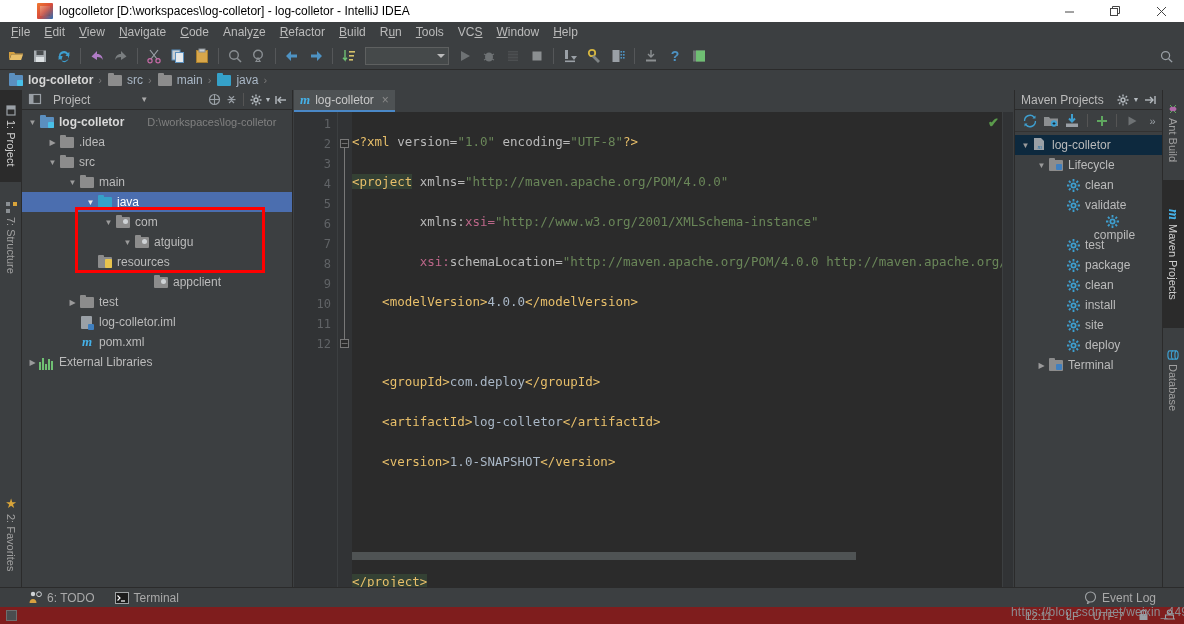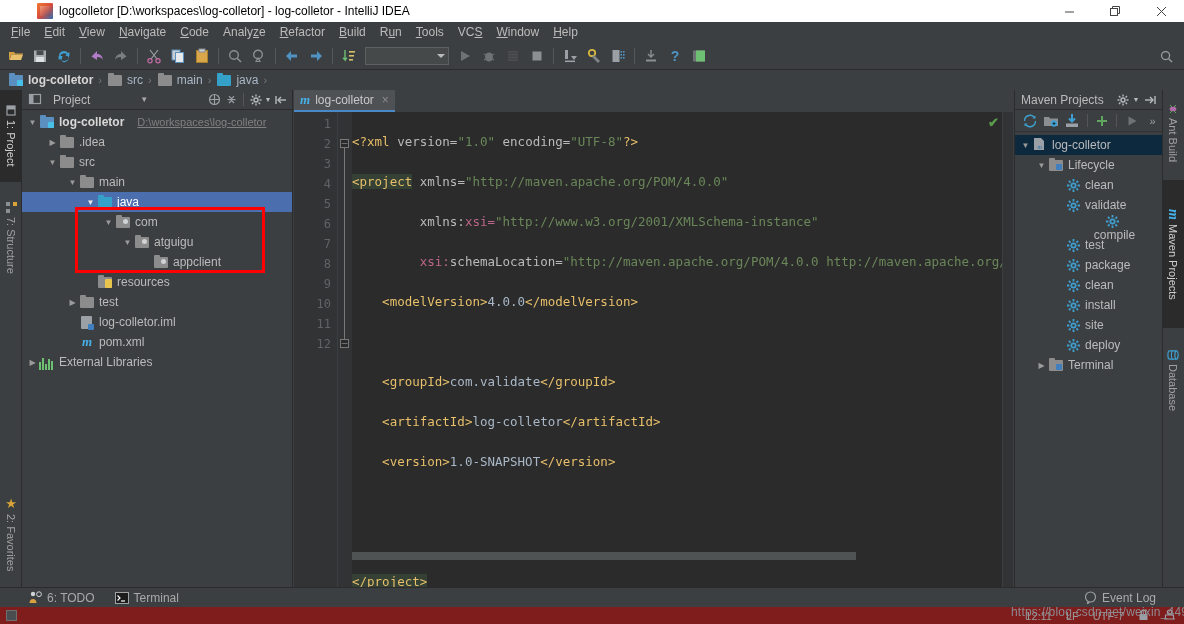--- a/index.html
+++ b/index.html
@@ -123,21 +123,21 @@
   .trow {
     height: 20px; display: flex; align-items: center; white-space: nowrap;
     font-size: 12px; color: #bbbbbb; position: relative;
   }
   .trow.selected { background: #4b6eaf; color: #ffffff; }
   .tarrow { width: 13px; flex: none; display:flex; align-items:center; justify-content:center;
             color:#9b9b9b; font-size:8px; }
   .ticon { width: 16px; height: 16px; flex: none; margin-right: 4px; position: relative; }
   .tlabel { font-size: 12px; }
   .tlabel.bold { font-weight: bold; color: #d8d8d8; }
-  .tpath { font-size: 11px; color: #808080; margin-left: 13px; text-decoration: underline; }
+  .tpath { font-size: 11px; color: #808080; margin-left: 23px; }
 
   
   .fi { position:absolute; left:1px; top:3px; width:14px; height:11px; border-radius:1px; }
   .fi::before { content:""; position:absolute; left:0; top:-2px; width:6px; height:3px;
                 border-radius:1px 1px 0 0; background:inherit; }
   .fi-grey { background:#8c8c8c; }
   .fi-blue { background:#35a1c9; }
   .fi-src  { background:#8c8c8c; }
   .fi-src::after { content:""; position:absolute; right:1px; bottom:1px; width:6px; height:6px;
                    background:#3f7fbf; border-radius:1px; }
@@ -629,32 +629,32 @@
       </div>
 
       <div class="trow" style="padding-left:99px;">
         <span class="tarrow">▼</span>
         <span class="ticon">
             <span class="fi fi-pkg"></span>
           </span>
         <span class="tlabel">atguigu</span>
       </div>
 
+      <div class="trow" style="padding-left:75px;">
+        <span class="ticon">
+            <span class="fi fi-res"></span>
+          </span>
+        <span class="tlabel">resources</span>
+      </div>
+
       <div class="trow" style="padding-left:131px;">
         <span class="ticon">
             <span class="fi fi-pkg"></span>
           </span>
         <span class="tlabel">appclient</span>
-      </div>
-
-      <div class="trow" style="padding-left:75px;">
-        <span class="ticon">
-            <span class="fi fi-res"></span>
-          </span>
-        <span class="tlabel">resources</span>
       </div>
 
       <div class="trow" style="padding-left:44px;">
         <span class="tarrow">▶</span>
         <span class="ticon">
             <span class="fi fi-grey"></span>
           </span>
         <span class="tlabel">test</span>
       </div>
 
@@ -718,21 +718,21 @@
         <div class="fold-mark" style="top:227px; left:2px;">─</div>
       </div>
 
       <div class="code">
 <div class="ln"><span class="tg">&lt;?xml</span> <span class="at">version=</span><span class="st">"1.0"</span> <span class="at">encoding=</span><span class="st">"UTF-8"</span><span class="tg">?&gt;</span></div>
 <div class="ln"><span class="tg hl">&lt;project</span> <span class="at">xmlns=</span><span class="st">"http://maven.apache.org/POM/4.0.0"</span></div>
 <div class="ln">         <span class="at">xmlns:</span><span class="ns">xsi=</span><span class="st">"http://www.w3.org/2001/XMLSchema-instance"</span></div>
 <div class="ln">         <span class="ns">xsi:</span><span class="at">schemaLocation=</span><span class="st">"http://maven.apache.org/POM/4.0.0 http://maven.apache.org/xs</span></div>
 <div class="ln">    <span class="tg">&lt;modelVersion&gt;</span><span class="tx">4.0.0</span><span class="tg">&lt;/modelVersion&gt;</span></div>
 <div class="ln"> </div>
-<div class="ln">    <span class="tg">&lt;groupId&gt;</span><span class="tx">com.validate</span><span class="tg">&lt;/groupId&gt;</span></div>
+<div class="ln">    <span class="tg">&lt;groupId&gt;</span><span class="tx">com.deploy</span><span class="tg">&lt;/groupId&gt;</span></div>
 <div class="ln">    <span class="tg">&lt;artifactId&gt;</span><span class="tx">log-colletor</span><span class="tg">&lt;/artifactId&gt;</span></div>
 <div class="ln">    <span class="tg">&lt;version&gt;</span><span class="tx">1.0-SNAPSHOT</span><span class="tg">&lt;/version&gt;</span></div>
 <div class="ln"> </div>
 <div class="ln"> </div>
 <div class="ln"><span class="tg hl">&lt;/project&gt;</span></div>
       </div>
 
       <div class="right-gutter"></div>
       <div class="ok-check">✔</div>
 

